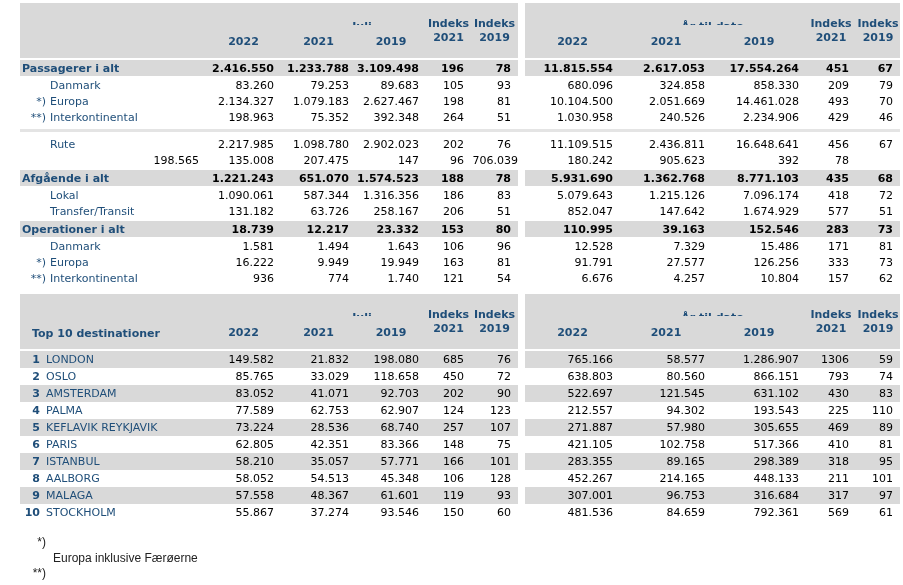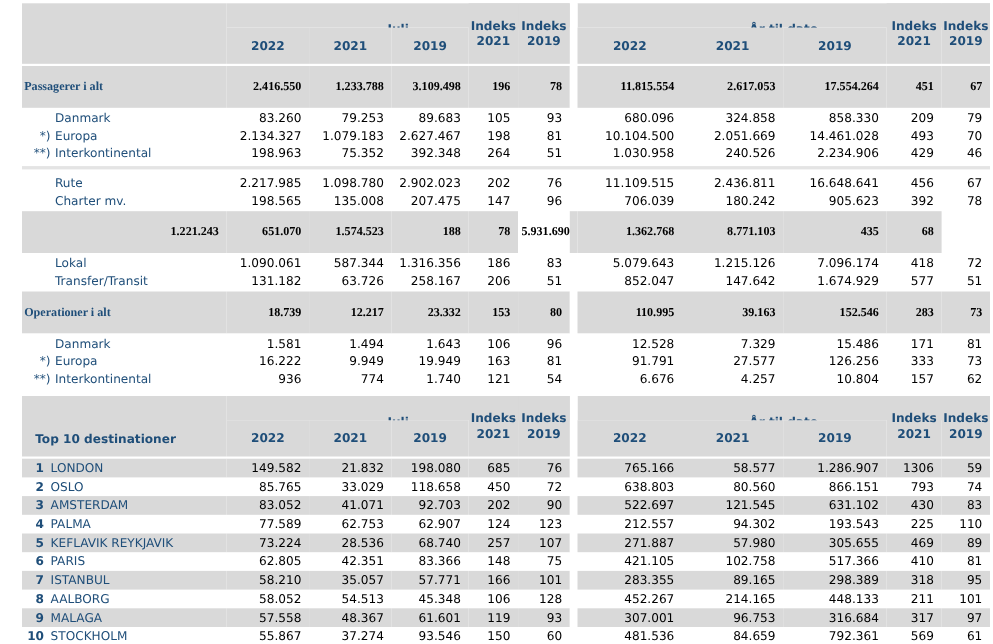--- a/index.html
+++ b/index.html
@@ -24,21 +24,21 @@
   .hx.x1{grid-column:5}.hx.x2{grid-column:6}.hx.x3{grid-column:11}.hx.x4{grid-column:12}
 
   
   .row{align-items:stretch;}
   .lcell{display:flex;align-items:center;}
   .pre{width:26px;text-align:right;flex:none;color:#1F4E79;}
   .lbl{margin-left:4px;color:#1F4E79;white-space:nowrap;}
   .num{display:flex;align-items:center;justify-content:flex-end;padding-right:7px;color:#000;}
   .sep{background:transparent;}
   .r-sub{height:16px;}
-  .r-total{height:38px;margin:2px 0 1px 0;font-family:Liberation Serif, serif;}
+  .r-total{height:16px;margin:2px 0 1px 0;}
   .r-total > div{background:#D9D9D9;}
   .r-total > .sep{background:#fff;}
   .r-total .lbl{font-weight:bold;margin-left:2px;}
   .r-total .num{font-weight:bold;}
   .band{height:3px;background:#E4E4E4;width:880px;margin:4px 0;}
 
   
   .t2{margin-top:8px;}
   .t2row{height:17px;}
   .stripe > div{background:#D9D9D9;}
@@ -166,37 +166,36 @@
           <div class="num">202</div>
           <div class="num">76</div>
           <div class="sep"></div>
           <div class="num">11.109.515</div>
           <div class="num">2.436.811</div>
           <div class="num">16.648.641</div>
           <div class="num">456</div>
           <div class="num">67</div>
         </div>
         <div class="grid row r-sub">
-          <div class="lcell">
-            <span class="pre"></span>
-            <span class="lbl">Charter mv.</span>
-          </div>
           <div class="num">198.565</div>
           <div class="num">135.008</div>
           <div class="num">207.475</div>
           <div class="num">147</div>
           <div class="num">96</div>
           <div class="sep"></div>
           <div class="num">706.039</div>
           <div class="num">180.242</div>
           <div class="num">905.623</div>
           <div class="num">392</div>
           <div class="num">78</div>
         </div>
         <div class="grid row r-total">
+          <div class="lcell">
+            <span class="lbl">Afgående i alt</span>
+          </div>
           <div class="num">1.221.243</div>
           <div class="num">651.070</div>
           <div class="num">1.574.523</div>
           <div class="num">188</div>
           <div class="num">78</div>
           <div class="sep"></div>
           <div class="num">5.931.690</div>
           <div class="num">1.362.768</div>
           <div class="num">8.771.103</div>
           <div class="num">435</div>

